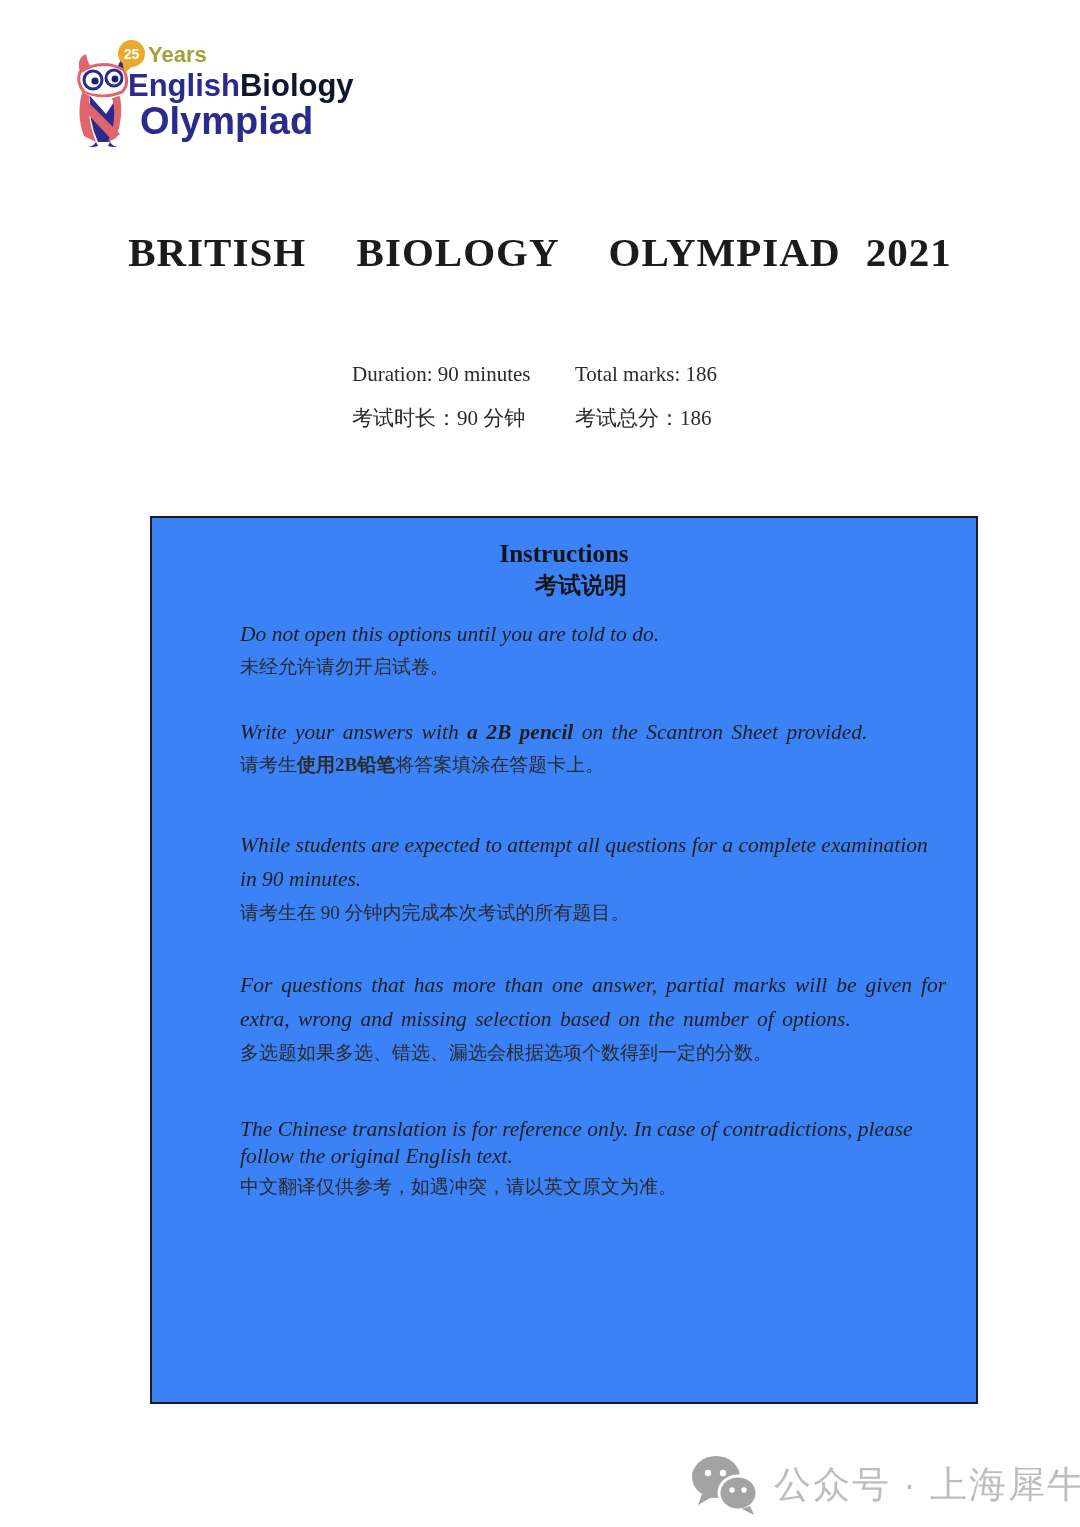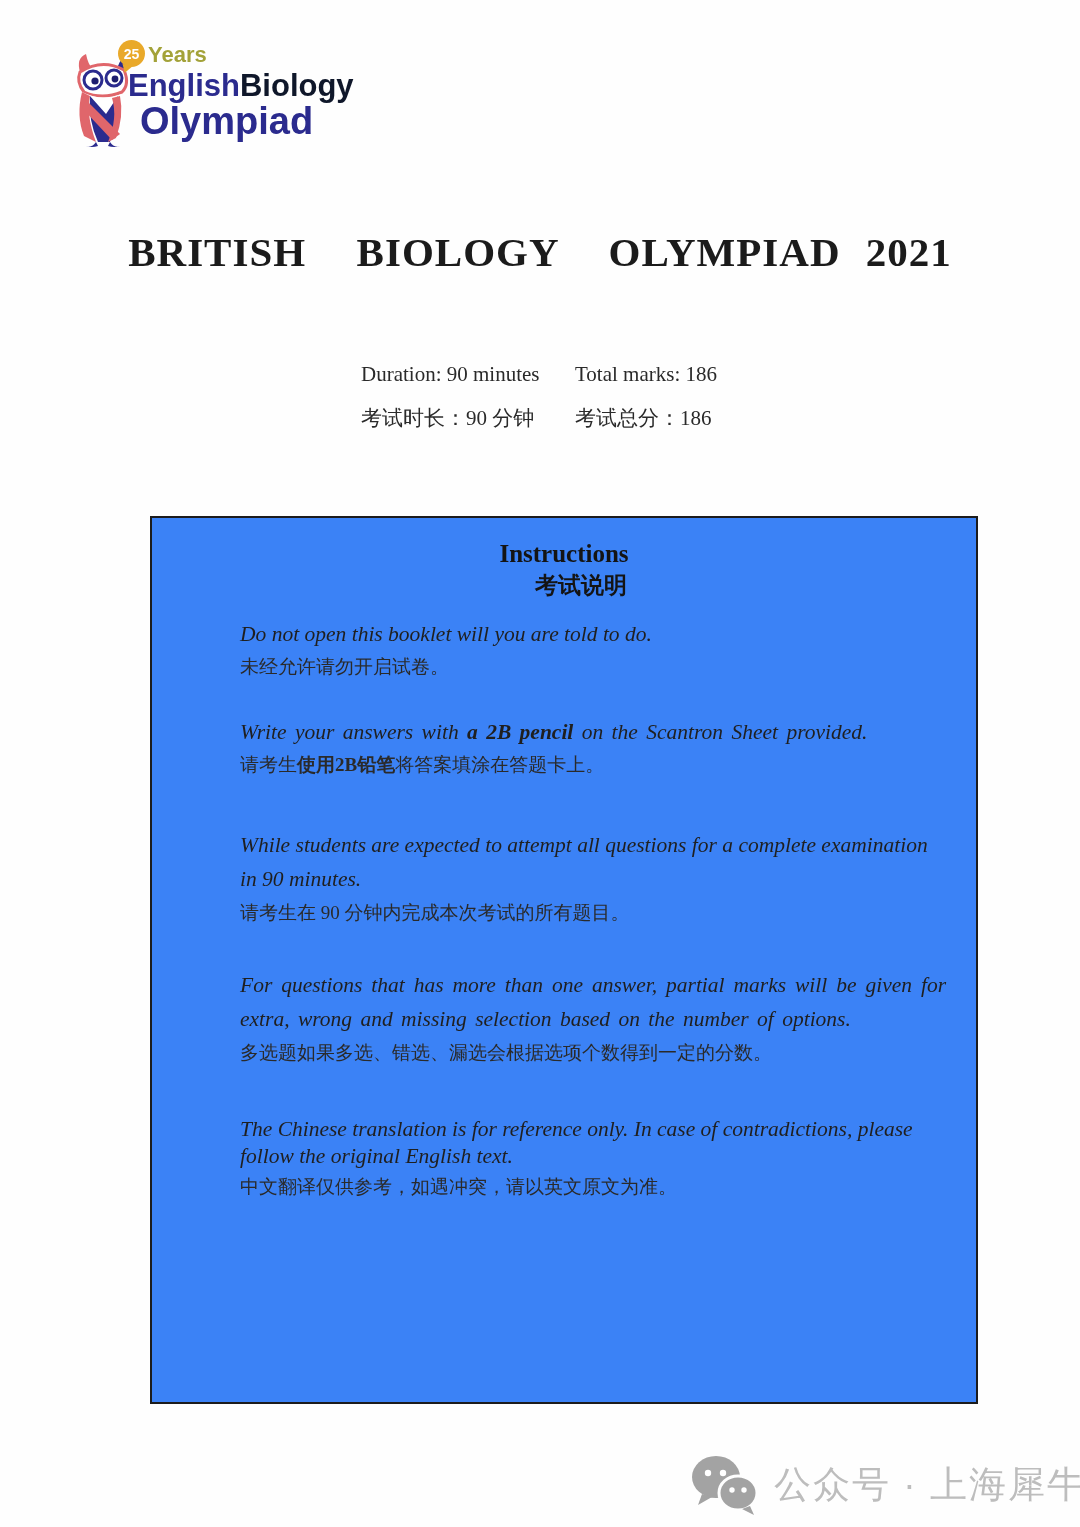--- a/index.html
+++ b/index.html
@@ -49,21 +49,21 @@
     position: absolute; left: 0; top: 228px; width: 1080px;
     text-align: center;
     font-size: 41px; font-weight: bold;
     letter-spacing: 1px; word-spacing: 14px;
     white-space: pre; color: #1b1b1b;
   }
 
   
   .meta { position: absolute; left: 352px; top: 352px; font-size: 21px; color: #2a2a2a; }
   .meta-col { position: absolute; top: 0; white-space: nowrap; }
-  .meta-col-a { left: 9px; }
+  .meta-col-a { left: 0; }
   .meta-col-b { left: 223px; }
   .meta-line { height: 44px; line-height: 44px; }
 
   
   .box {
     position: absolute; left: 150px; top: 516px;
     width: 828px; height: 888px;
     border: 2px solid #1c1c1c; background: #3b82f6;
   }
   .box-heading { position: absolute; top: 22px; left: 0; width: 100%;
@@ -142,21 +142,21 @@
     <div class="meta-line">Total marks: 186</div>
     <div class="meta-line">考试总分：186</div>
   </div>
 </div>
 
 <div class="box">
   <div class="box-heading">Instructions</div>
   <div class="box-heading-zh">考试说明</div>
 
   <div class="para p1">
-    <div class="para-en">Do not open this booklet will you are told to do.</div>
+    <div class="para-en">Do not open this options until you are told to do.</div>
     <div class="para-zh">未经允许请勿开启试卷。</div>
   </div>
 
   <div class="para p2">
     <div class="para-en just"><span>Write your answers with </span><span class="b">a 2B pencil</span><span> on the Scantron Sheet provided.</span></div>
     <div class="para-zh"><span>请考生</span><span class="b">使用2B铅笔</span><span>将答案填涂在答题卡上。</span></div>
   </div>
 
   <div class="para p3">
     <div class="para-en">While students are expected to attempt all questions for a complete examination in 90 minutes.</div>

